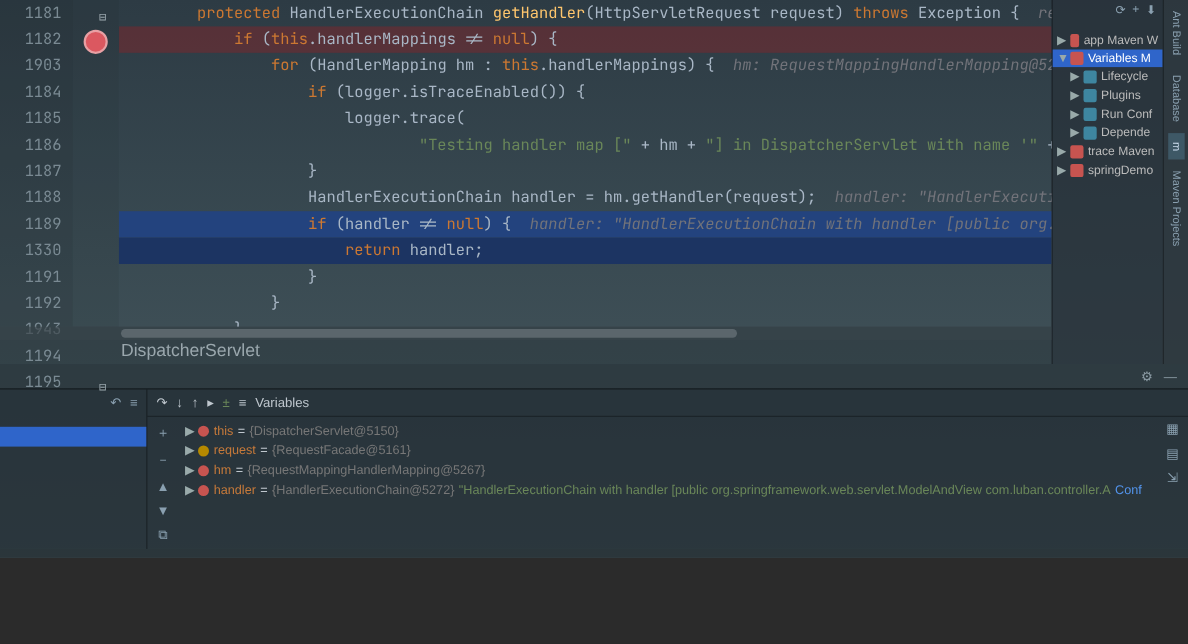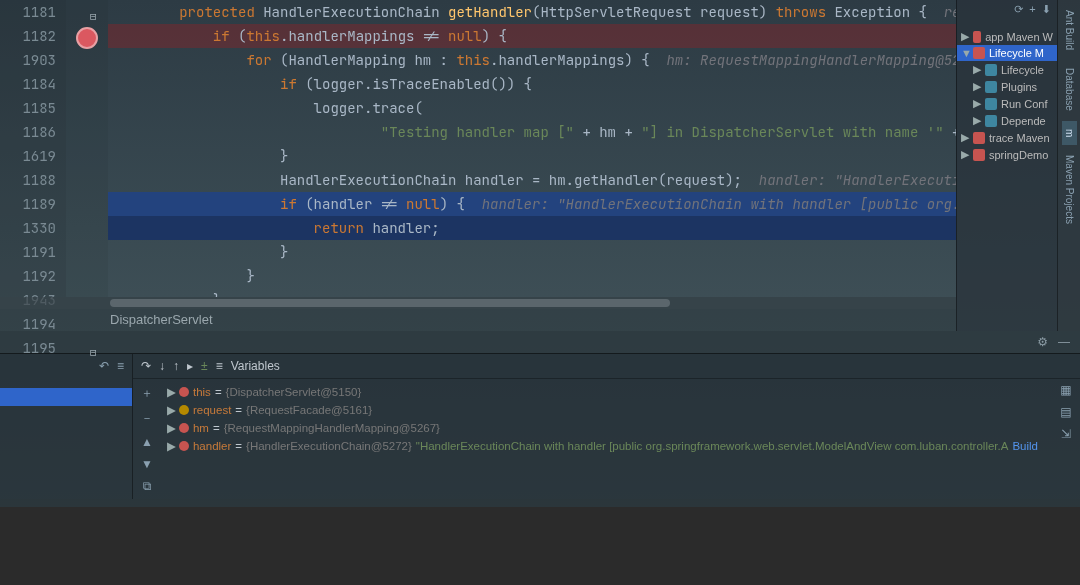--- a/index.html
+++ b/index.html
@@ -19,21 +19,21 @@
 .hl-blue{background:rgba(33,66,131,.9)}
 .hl-blue-dk{background:rgba(25,50,100,.9)}
 .kw{color:#cc7832}
 .mname{color:#ffc66d}
 .id{color:#a9b7c6}
 .op{color:#a9b7c6}
 .str{color:#6a8759}
 .hint{color:#72737a;font-style:italic}
 .editor-sb{height:12px;background:rgba(50,60,65,.6);position:relative}
 .editor-sb .thumb{position:absolute;left:110px;width:560px;top:2px;height:8px;background:rgba(160,170,175,.35);border-radius:4px}
-.crumb{height:22px;line-height:22px;padding-left:110px;color:#9aa7ad;font-size:13px;background:rgba(35,45,50,.4)}
+.crumb{height:22px;line-height:22px;padding-left:110px;color:#9aa7ad;font-size:16px;background:rgba(35,45,50,.4)}
 .right-panel{width:100px;background:rgba(40,50,58,.75);border-left:1px solid rgba(0,0,0,.4);display:flex;flex-direction:column;font-size:11px}
 .rp-icons{height:22px;display:flex;justify-content:flex-end;gap:6px;padding:3px 6px;color:#8aa0b0}
 .rp-item{display:flex;align-items:center;gap:4px;padding:2px 4px;color:#bbb;white-space:nowrap;overflow:hidden}
 .rp-item.sel{background:#2f65ca;color:#fff}
 .tri{color:#9aa;width:8px;display:inline-block}
 .ico{width:12px;height:12px;display:inline-block;border-radius:2px}
 .i-folder{background:#3e86a0}
 .i-mvn{background:#c75450}
 .side-tabs{width:22px;background:rgba(45,55,62,.9);border-left:1px solid rgba(0,0,0,.4);display:flex;flex-direction:column;align-items:center;color:#8aa0b0;font-size:10px}
 .side-tab{writing-mode:vertical-rl;padding:8px 2px;margin-top:2px}
@@ -66,21 +66,21 @@
  <div class="top">
   <div class="editor-wrap">
    <div class="editor">
     <div class="gutter" id="gutter">
             <div class="gnum">1181</div>
             <div class="gnum">1182</div>
             <div class="gnum">1903</div>
             <div class="gnum">1184</div>
             <div class="gnum">1185</div>
             <div class="gnum">1186</div>
-            <div class="gnum">1619</div>
+            <div class="gnum">1187</div>
             <div class="gnum">1188</div>
             <div class="gnum">1189</div>
             <div class="gnum">1330</div>
             <div class="gnum">1191</div>
             <div class="gnum">1192</div>
             <div class="gnum">1943</div>
             <div class="gnum">1194</div>
             <div class="gnum">1195</div>
             <div class="gnum"></div>
           </div>
@@ -105,21 +105,21 @@
     </div>
     <div id="rp-tree">
           <div class="rp-item" style="padding-left: 4px;">
             <span class="tri">▶</span>
             <span class="ico i-mvn"></span>
             <span>app Maven W</span>
           </div>
           <div class="rp-item sel" style="padding-left: 4px;">
             <span class="tri">▼</span>
             <span class="ico i-mvn"></span>
-            <span>Lifecycle M</span>
+            <span>Variables M</span>
           </div>
           <div class="rp-item" style="padding-left: 16px;">
             <span class="tri">▶</span>
             <span class="ico i-folder"></span>
             <span>Lifecycle</span>
           </div>
           <div class="rp-item" style="padding-left: 16px;">
             <span class="tri">▶</span>
             <span class="ico i-folder"></span>
             <span>Plugins</span>
@@ -208,21 +208,21 @@
               <span> = </span>
               <span class="vgrey">{RequestMappingHandlerMapping@5267}</span>
             </div>
             <div class="vrow">
               <span class="tri">▶</span>
               <span class="circ c-r"></span> 
               <span class="vname">handler</span>
               <span> = </span>
               <span class="vgrey">{HandlerExecutionChain@5272}</span>
               <span class="vstr"> "HandlerExecutionChain with handler [public org.springframework.web.servlet.ModelAndView com.luban.controller.A</span>
-              <span class="vlink">Build</span>
+              <span class="vlink">Conf</span>
             </div>
           </div>
        <div class="right-toolbar">
          <span>▦</span>
          <span>▤</span>
          <span>⇲</span>
        </div>
      </div>
    </div>
  </div>

